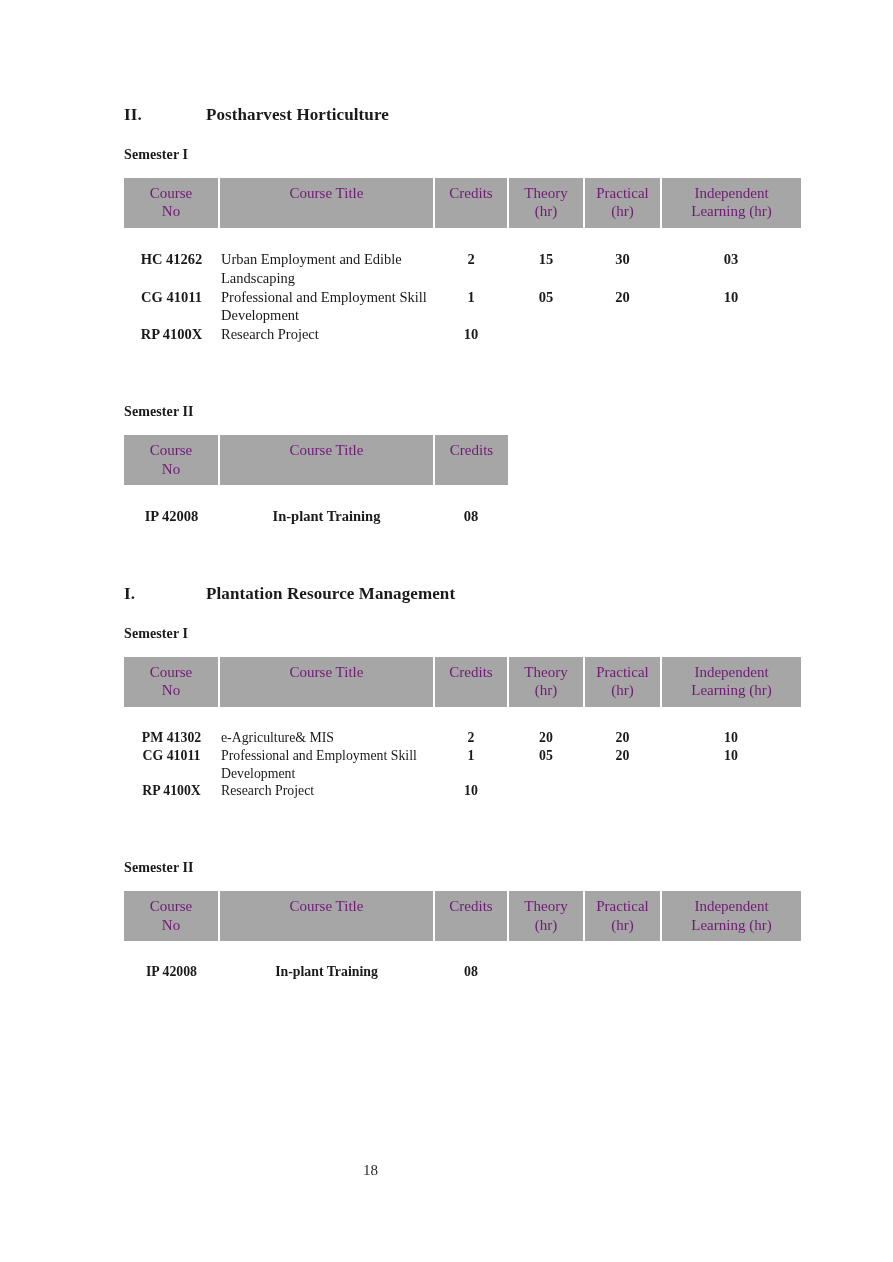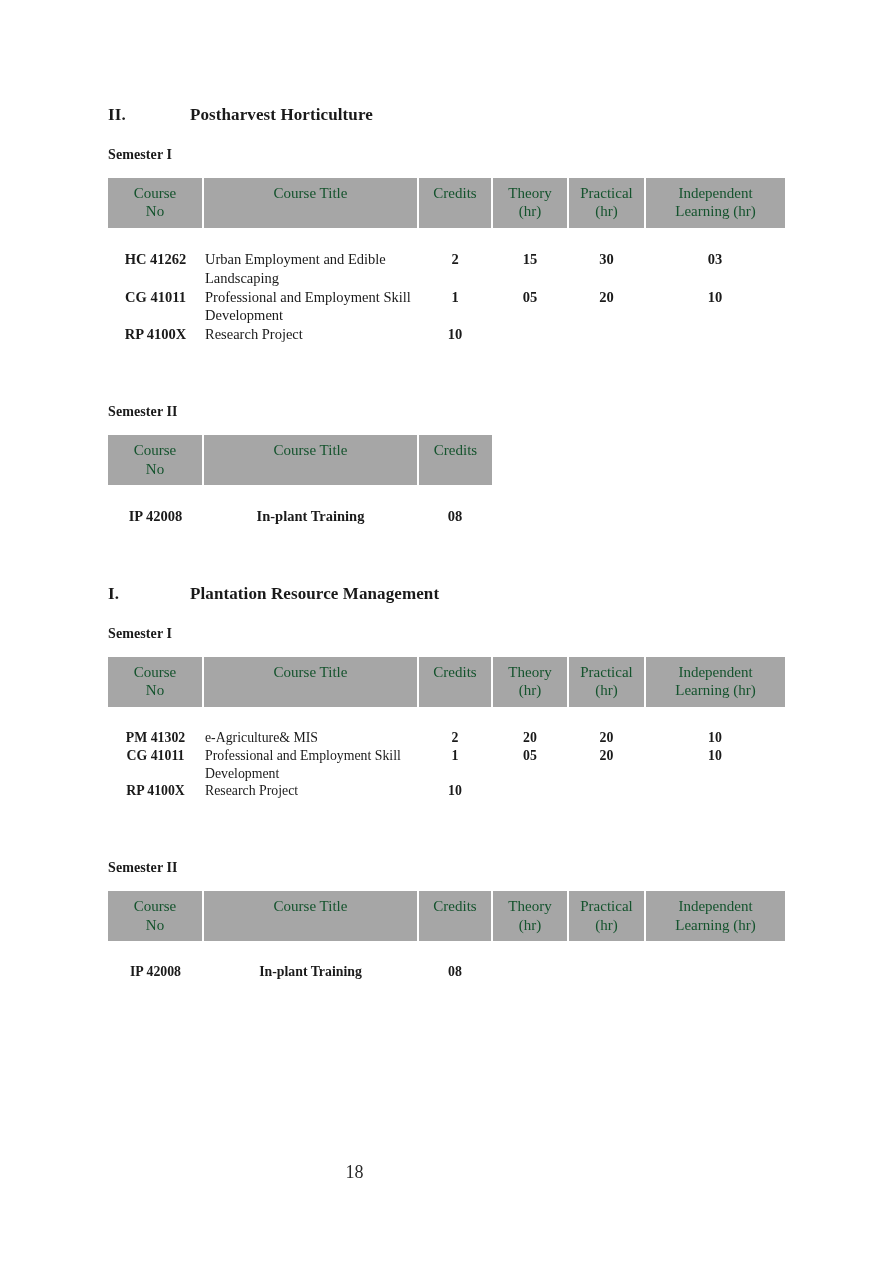--- a/index.html
+++ b/index.html
@@ -12,21 +12,21 @@
     width: 893px;
     height: 1262px;
     position: relative;
     font-family: "Liberation Serif", "DejaVu Serif", serif;
     color: #1a1a1a;
     overflow: hidden;
   }
 
   .page {
     position: absolute;
-    top: 0; left: 0;
+    top: 0; left: 16px;
     width: 709px;
     height: 1262px;
   }
 
   .content {
     position: absolute;
     left: 108px;
     top: 105px;
     width: 677px;
   }
@@ -64,21 +64,21 @@
     margin: 0;
   }
   table.course-table thead th {
     background: #a6a6a6;
     font-weight: normal;
     text-align: center;
     vertical-align: top;
     padding: 6px 2px 7px 2px;
     border-right: 2px solid #ffffff;
     line-height: 1.23;
-    color: #14532d;
+    color: #701a75;
     font-size: 15px;
   }
   table.course-table thead th:last-child {
     border-right: none;
   }
   table.course-table thead th .hdr-line {
     display: block;
   }
 
   table.course-table tbody td {
@@ -123,21 +123,21 @@
   .gap-table-to-heading-lg { height: 58px; }
   .gap-table-to-sem2  { height: 60px; }
 
   
   .page-number {
     position: absolute;
     left: 0;
     right: 0;
     top: 1162px;
     text-align: center;
-    font-size: 18px;
+    font-size: 15px;
     color: #2a2a2a;
   }
 </style>
 </head>
 <body>
 
 <div class="page">
   <div class="content">
 
     <div class="section-heading">

